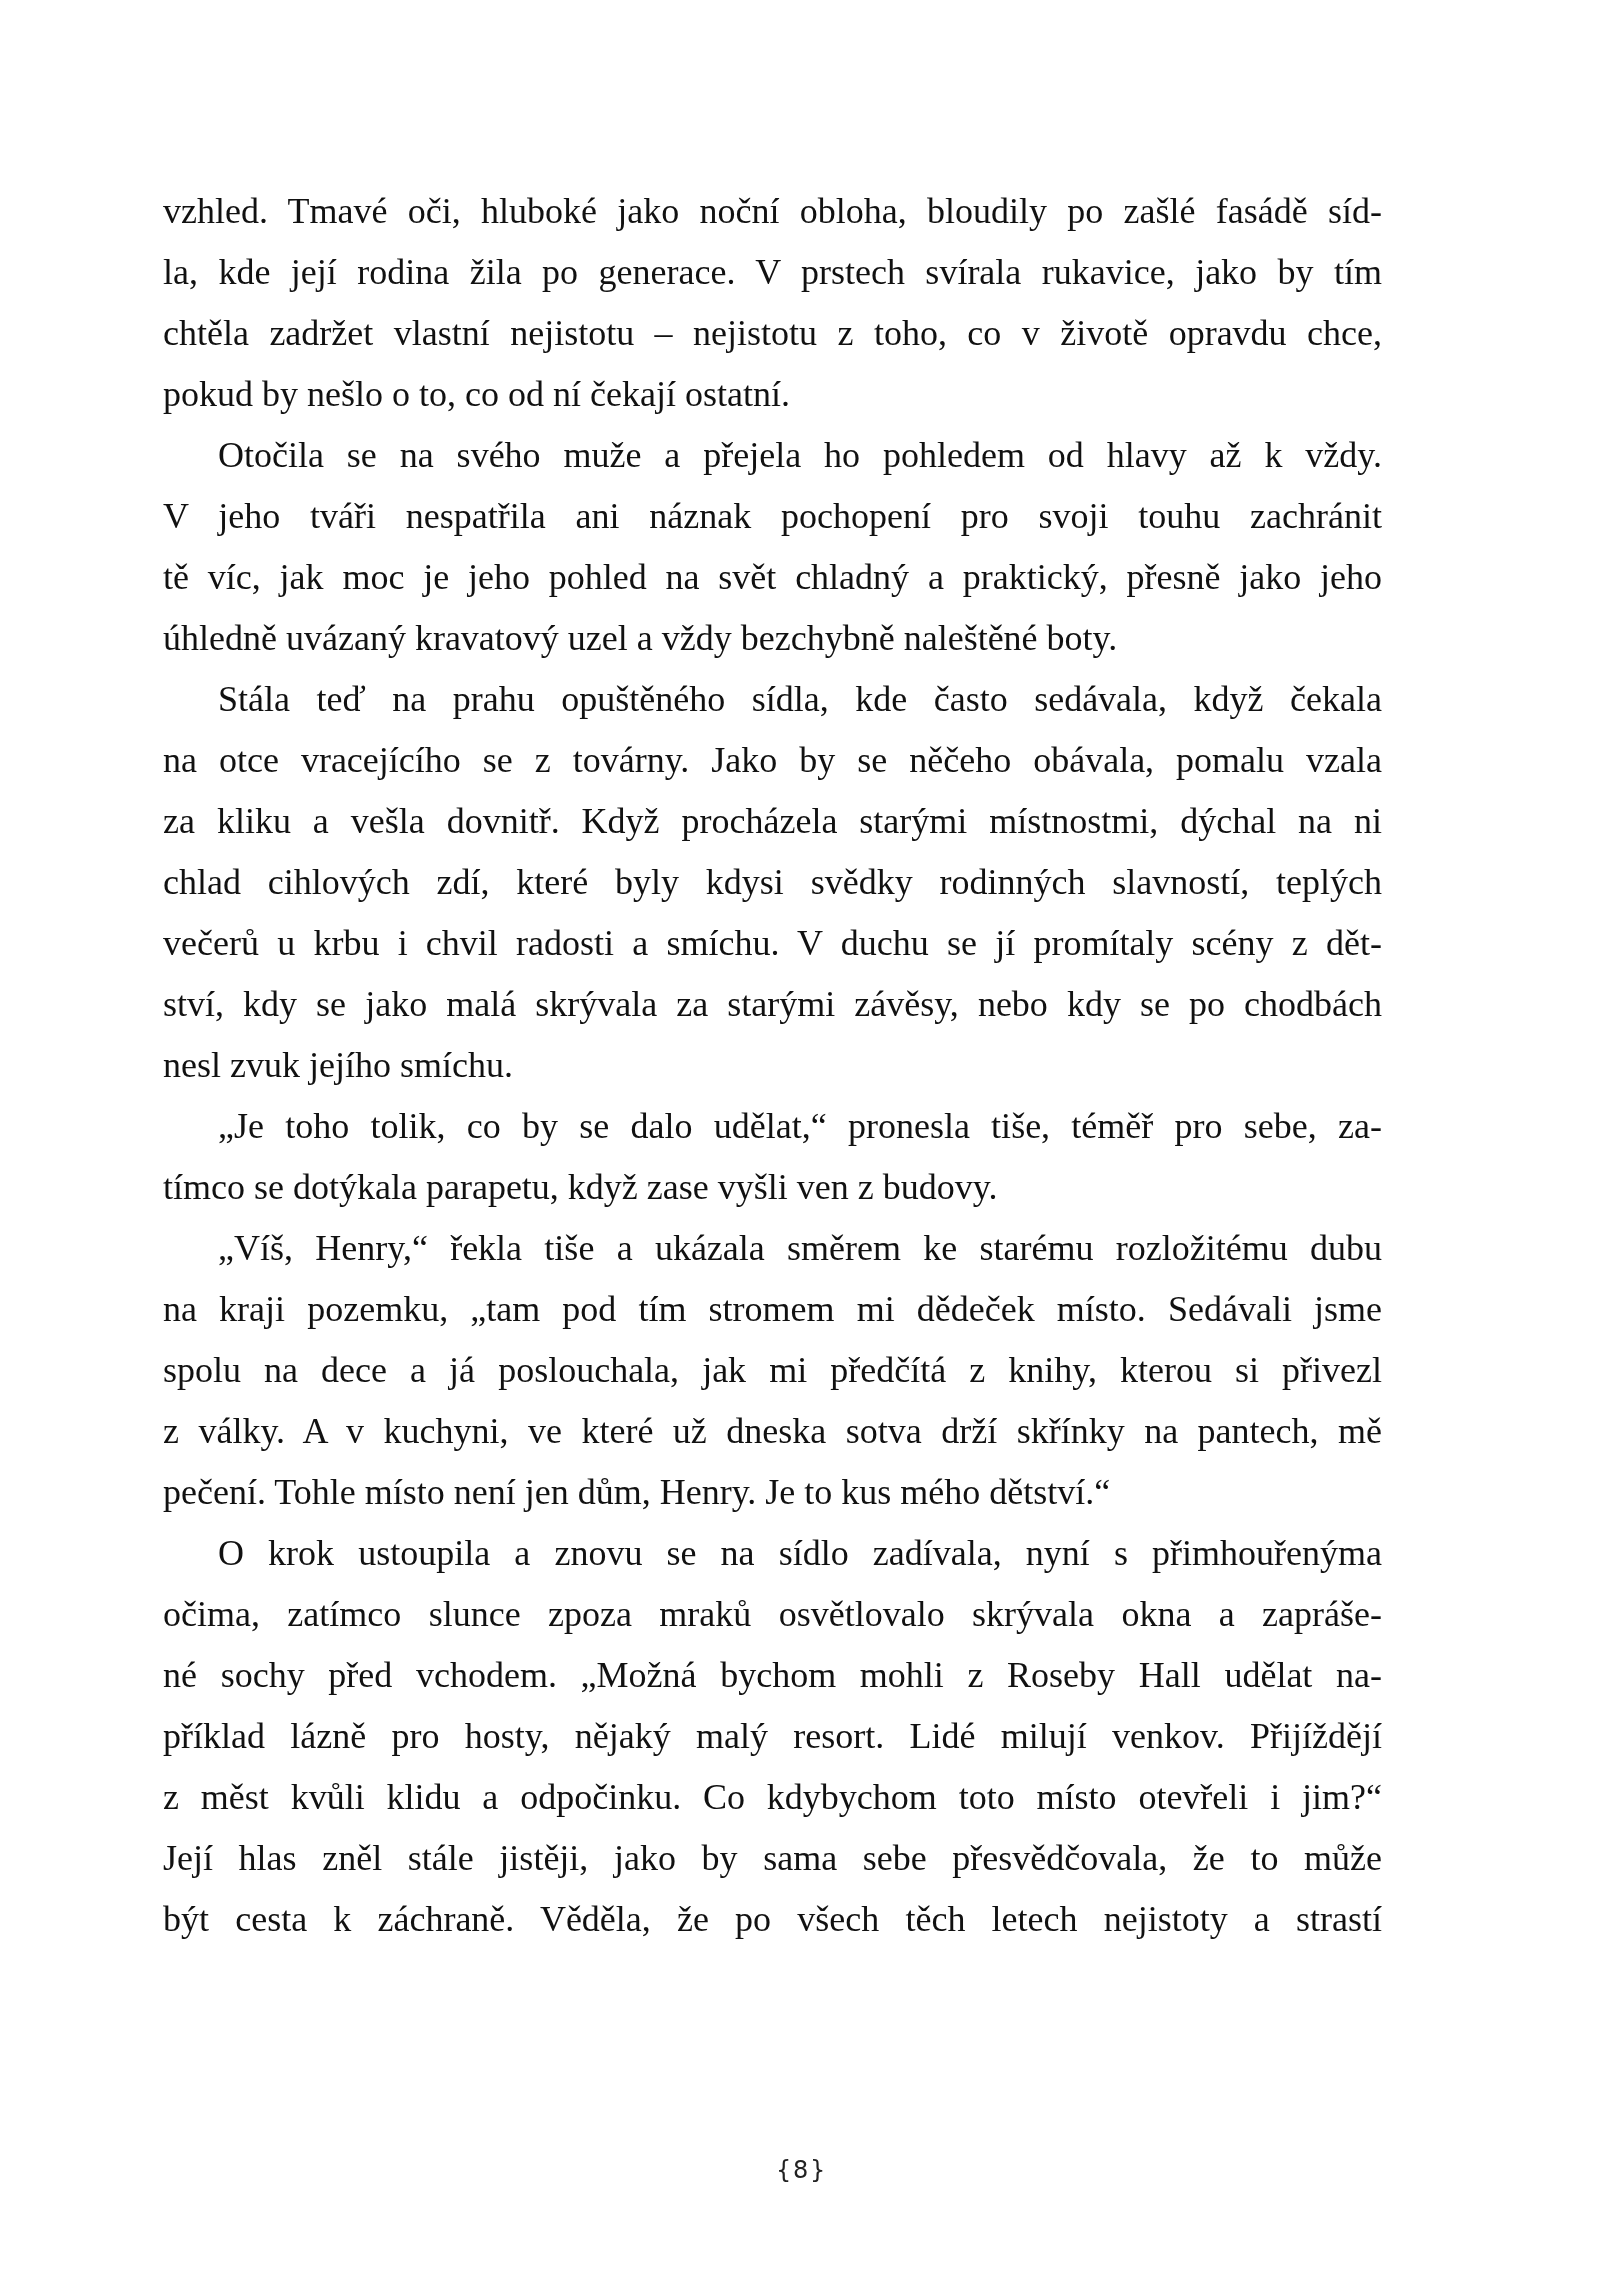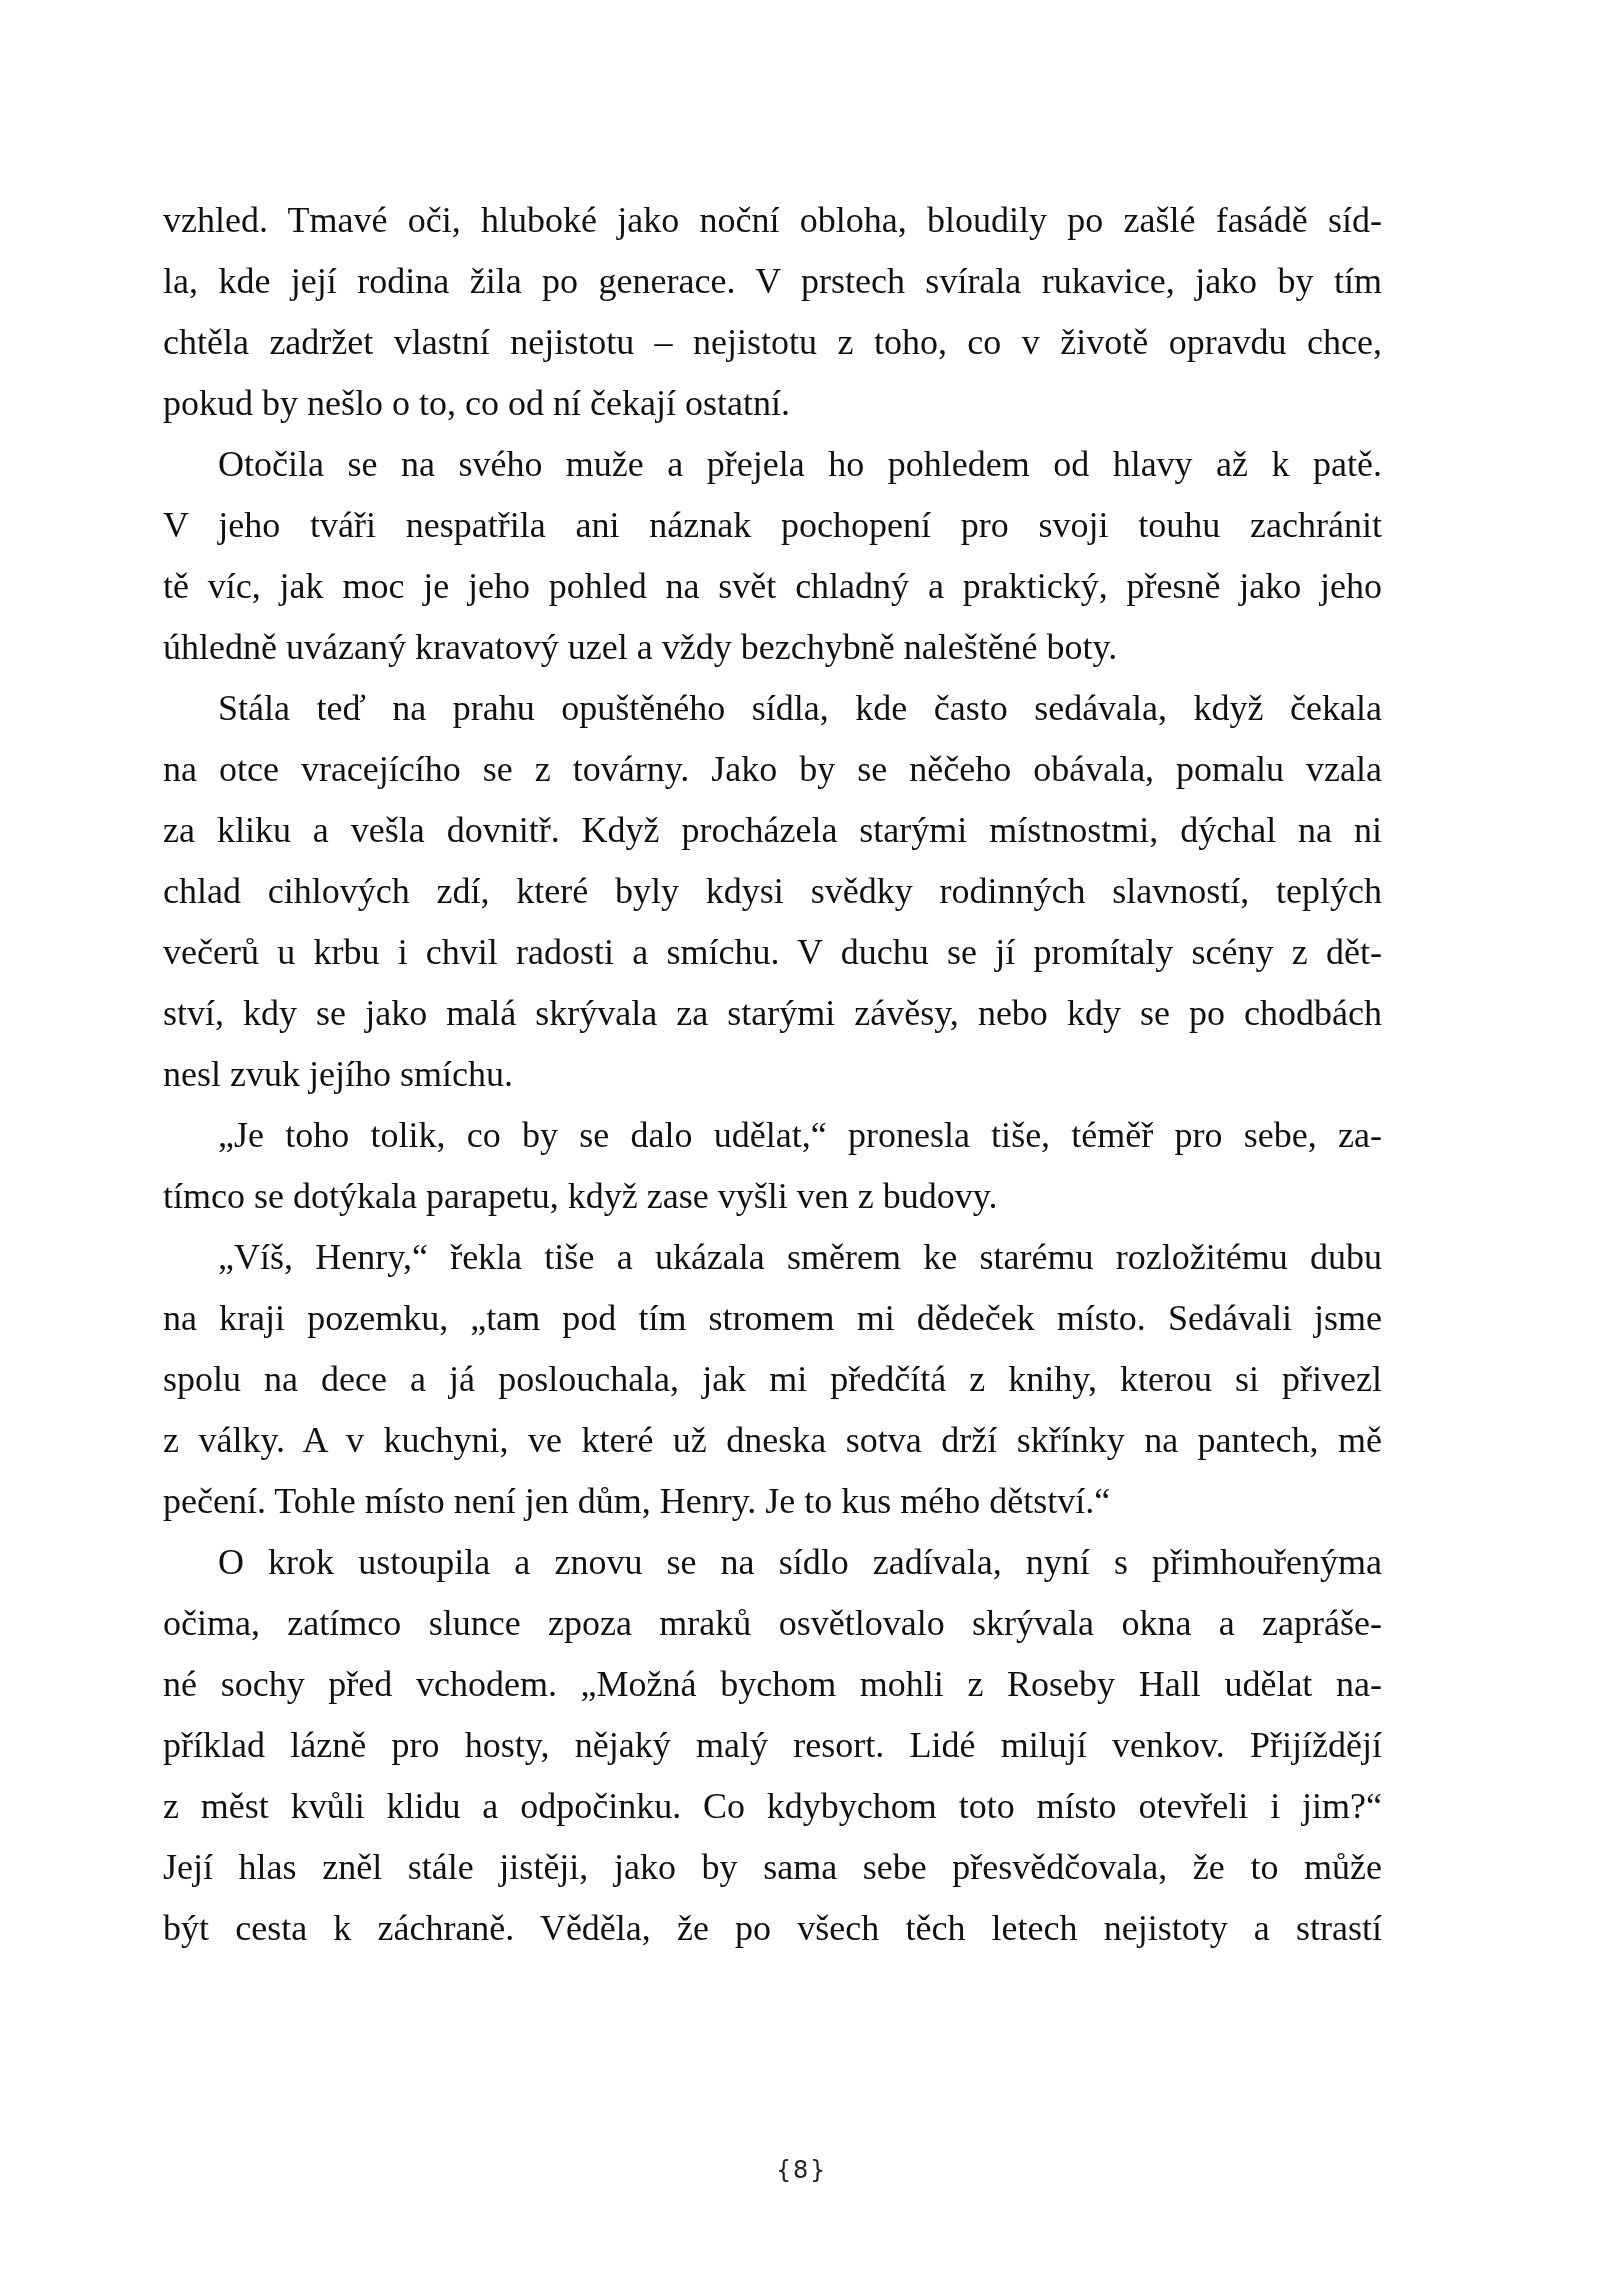--- a/index.html
+++ b/index.html
@@ -3,21 +3,21 @@
 <meta charset="utf-8">
 <style>
   html, body { margin: 0; padding: 0; background: #ffffff; }
   body { width: 1603px; height: 2290px; position: relative; overflow: hidden; }
   .page {
     position: absolute; left: 0; top: 0; width: 1603px; height: 2290px; background: #ffffff;
   }
   .text-block {
     position: absolute;
     left: 163px;
-    top: 190px;
+    top: 181px;
     width: 1219px;
     font-family: "Liberation Serif", "DejaVu Serif", serif;
     font-size: 36px;
     line-height: 61px;
     color: #111111;
   }
   .line {
     display: block;
     white-space: nowrap;
     text-align: justify;
@@ -42,21 +42,21 @@
 <body>
 
 <div class="page">
   <div class="text-block">
 
     <span class="line">vzhled. Tmavé oči, hluboké jako noční obloha, bloudily po zašlé fasádě síd-</span>
     <span class="line">la, kde její rodina žila po generace. V prstech svírala rukavice, jako by tím</span>
     <span class="line">chtěla zadržet vlastní nejistotu – nejistotu z toho, co v životě opravdu chce,</span>
     <span class="line last">pokud by nešlo o to, co od ní čekají ostatní.</span>
 
-    <span class="line indent">Otočila se na svého muže a přejela ho pohledem od hlavy až k patě.</span>
+    <span class="line indent">Otočila se na svého muže a přejela ho pohledem od hlavy až k vždy.</span>
     <span class="line">V jeho tváři nespatřila ani náznak pochopení pro svoji touhu zachránit</span>
     <span class="line">tě víc, jak moc je jeho pohled na svět chladný a praktický, přesně jako jeho</span>
     <span class="line last">úhledně uvázaný kravatový uzel a vždy bezchybně naleštěné boty.</span>
 
     <span class="line indent">Stála teď na prahu opuštěného sídla, kde často sedávala, když čekala</span>
     <span class="line">na otce vracejícího se z továrny. Jako by se něčeho obávala, pomalu vzala</span>
     <span class="line">za kliku a vešla dovnitř. Když procházela starými místnostmi, dýchal na ni</span>
     <span class="line">chlad cihlových zdí, které byly kdysi svědky rodinných slavností, teplých</span>
     <span class="line">večerů u krbu i chvil radosti a smíchu. V duchu se jí promítaly scény z dět-</span>
     <span class="line">ství, kdy se jako malá skrývala za starými závěsy, nebo kdy se po chodbách</span>

